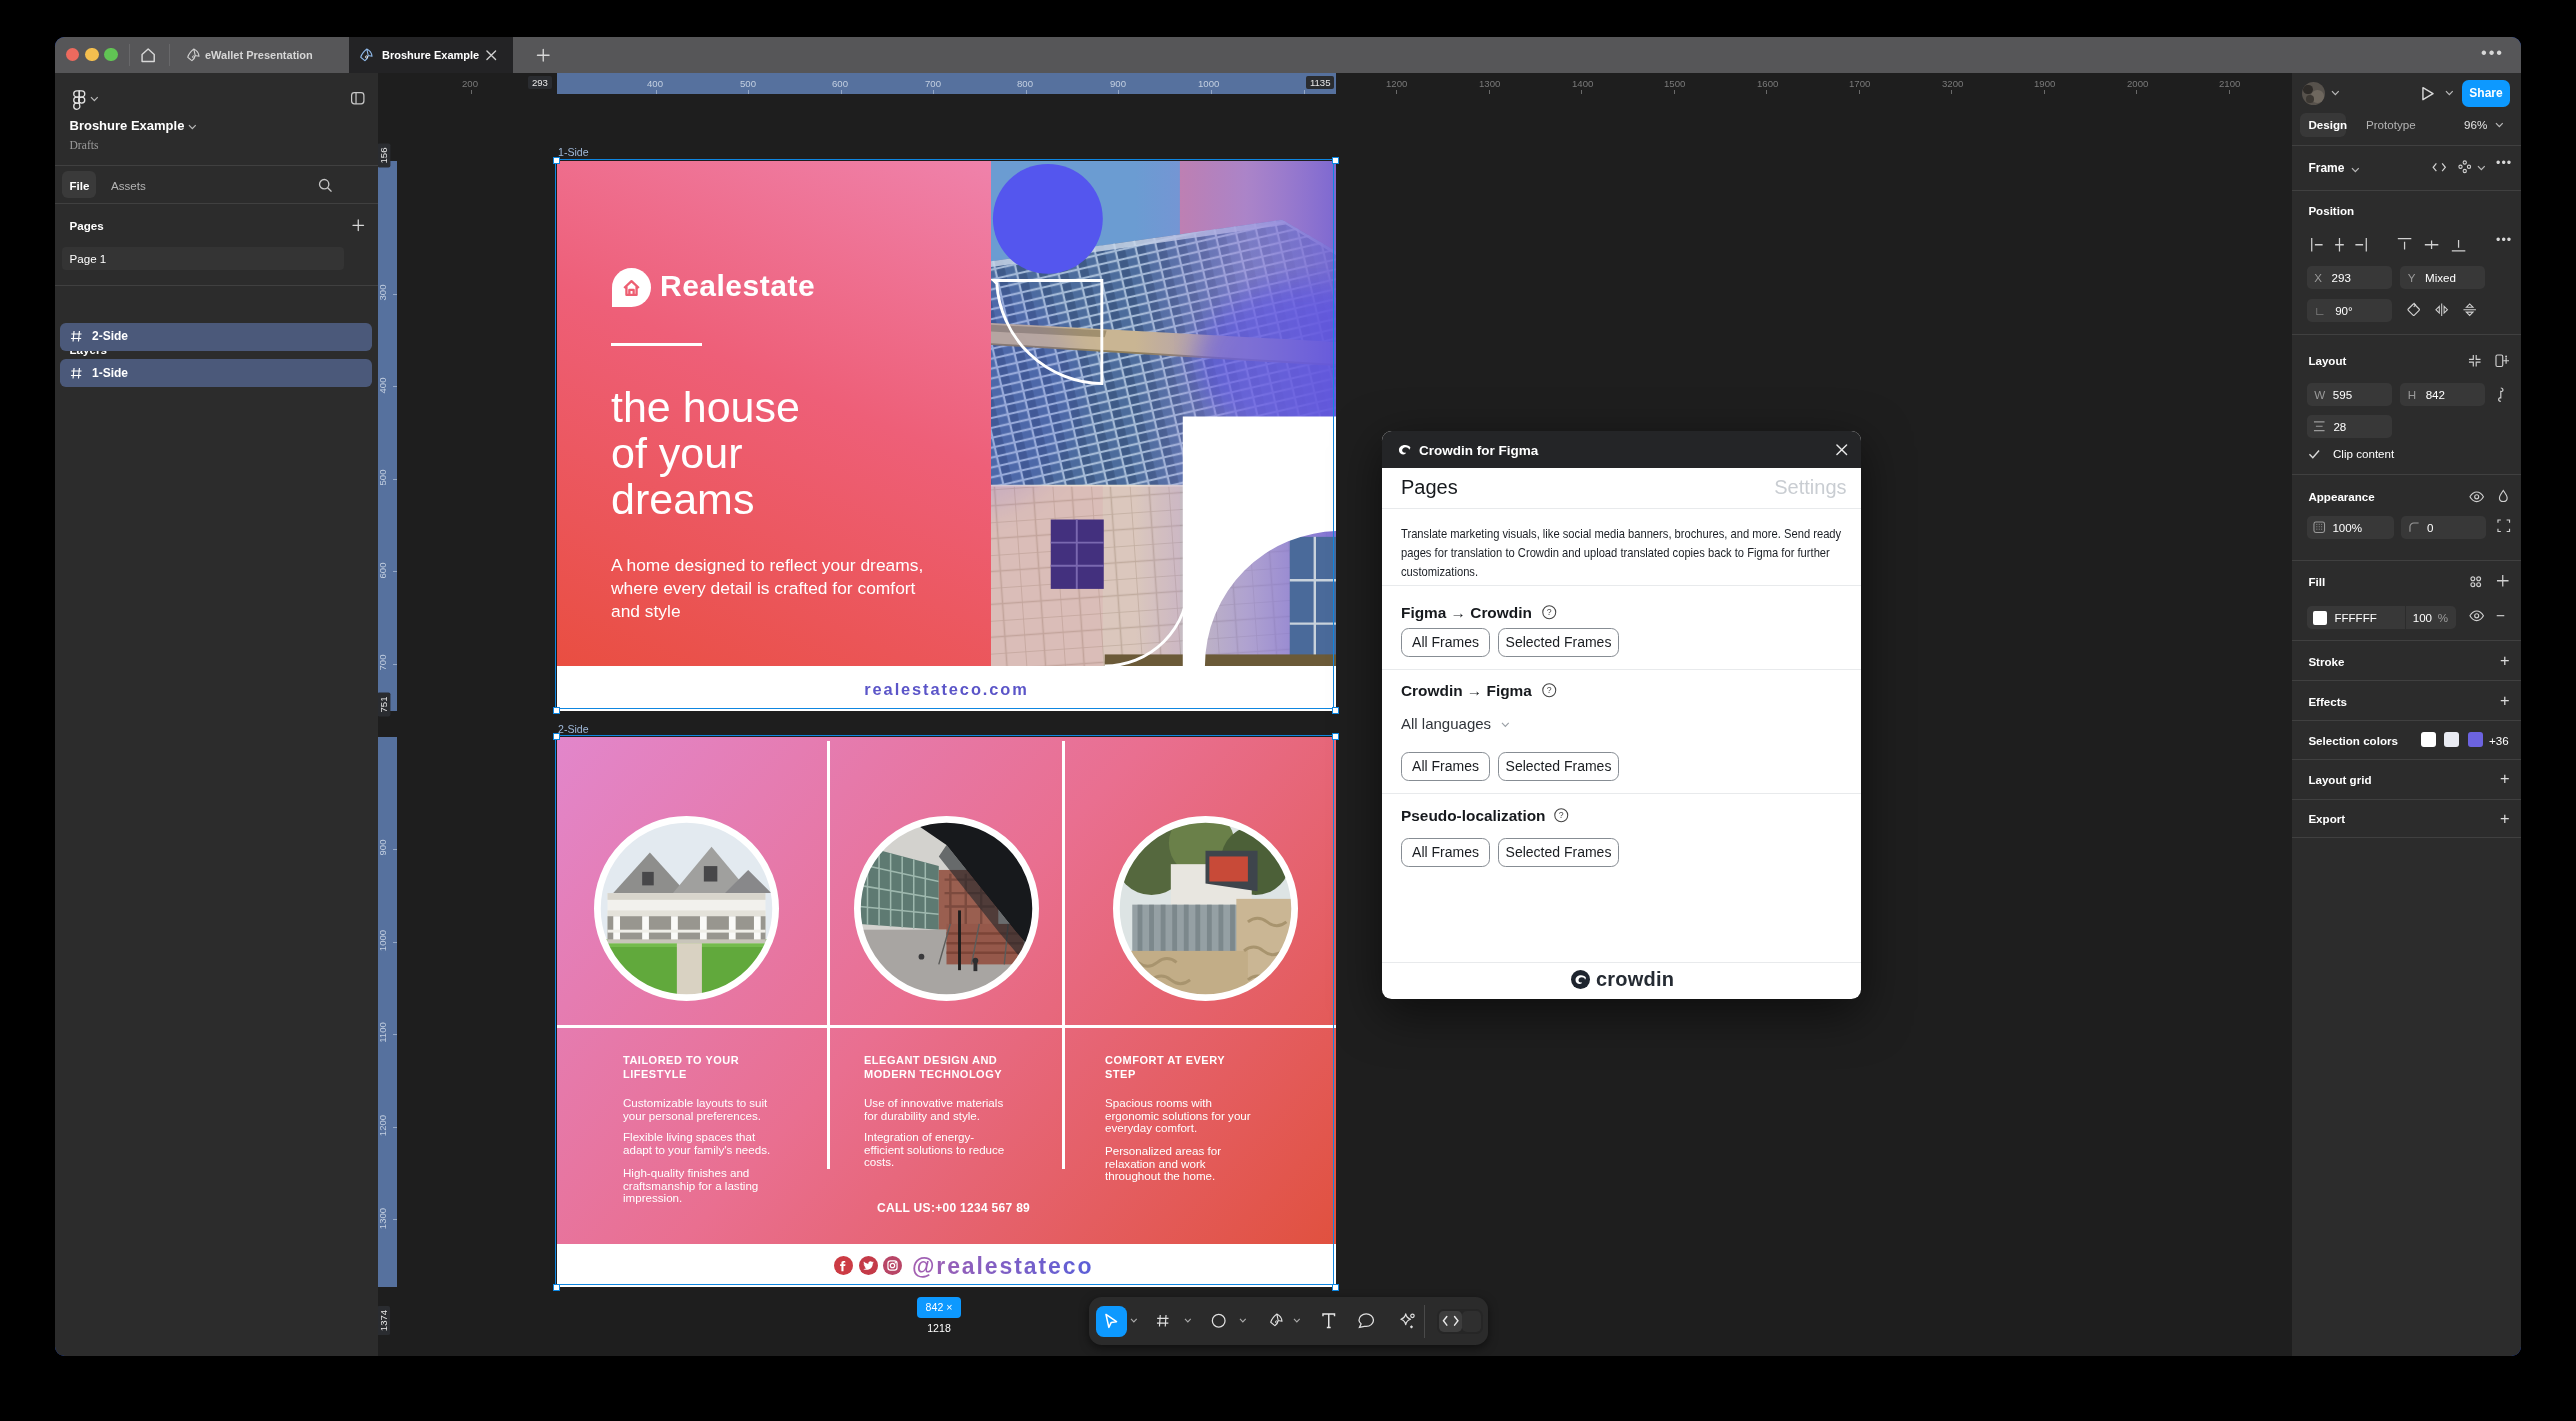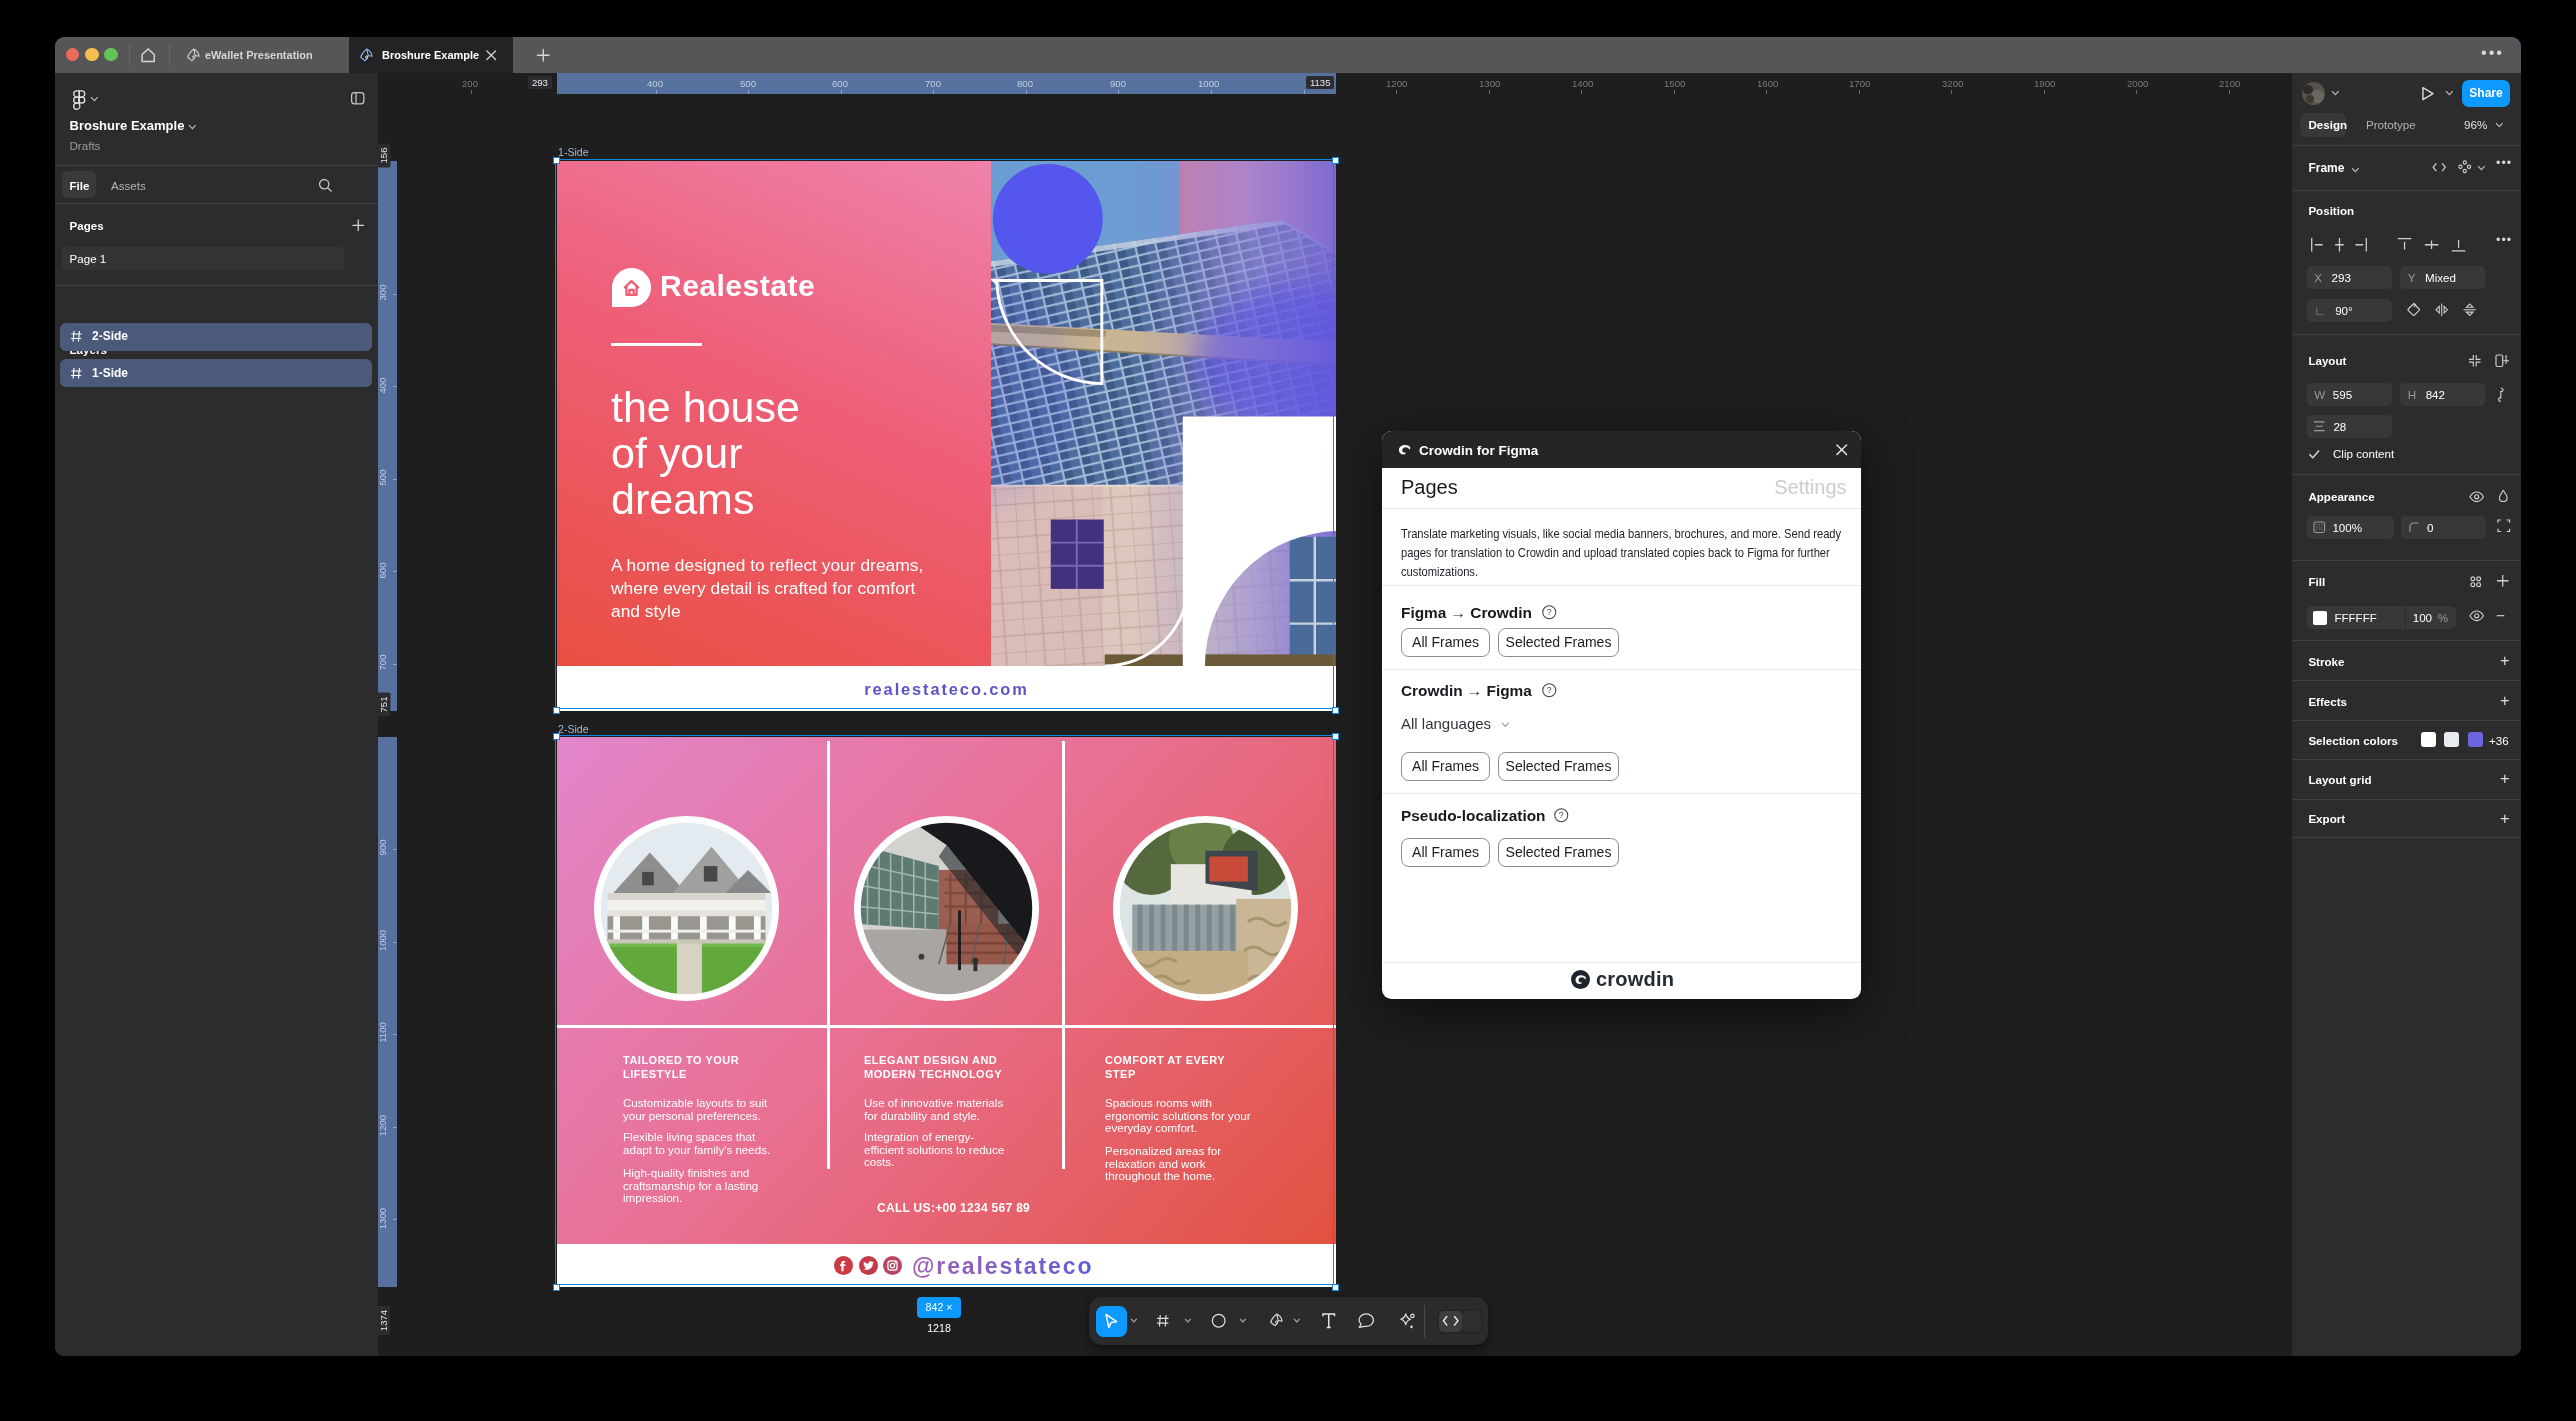--- a/index.html
+++ b/index.html
@@ -85,21 +85,21 @@
         <path d="M1 1.2 L4.5 4.8 L8 1.2" fill="none" stroke="#b8b8b8" stroke-width="1.3"></path>
       </svg>
     <svg class="abs" style="left:296px; top:19px;" width="13.5" height="12.5" viewBox="0 0 22 20">
         <rect x="1" y="1" width="20" height="18" rx="4.5" fill="none" stroke="#c8c8c8" stroke-width="2"></rect>
         <path d="M8.2 1 V19" stroke="#c8c8c8" stroke-width="2"></path>
       </svg>
     <div class="abs" style="left:14.5px; top:45px; color:#fff; font-size:13px; font-weight:700;">Broshure Example</div>
     <svg class="abs" style="left:133px; top:51px;" width="8.7" height="5.8" viewBox="0 0 9 6">
         <path d="M1 1.2 L4.5 4.8 L8 1.2" fill="none" stroke="#b8b8b8" stroke-width="1.3"></path>
       </svg>
-    <div class="abs" style="left:14.5px; top:66px; color:#9c9c9c; font-size:11.6px;">Drafts</div>
+    <div class="abs" style="left:14.5px; top:66px; color:#9c9c9c; font-size:11.6px;font-family:Liberation Serif, serif;">Drafts</div>
     <div class="lp-div" style="top:92px;"></div>
     <div class="abs" style="left:6.7px; top:98px; width:34px; height:27px; background:#3a3a3a; border-radius:5.8px;"></div>
     <div class="abs" style="left:14.5px; top:106px; color:#fff; font-size:11.6px; font-weight:700;">File</div>
     <div class="abs" style="left:56px; top:106px; color:#b4b4b4; font-size:11.6px;">Assets</div>
     <svg class="abs" style="left:263px; top:105px;" width="14.5" height="14.5" viewBox="0 0 15 15">
         <circle cx="6.4" cy="6.4" r="4.8" fill="none" stroke="#c4c4c4" stroke-width="1.4"></circle>
         <path d="M10 10 L13.6 13.6" stroke="#c4c4c4" stroke-width="1.4" stroke-linecap="round"></path>
       </svg>
     <div class="lp-div" style="top:130px;"></div>
     <div class="abs" style="left:14.5px; top:146px; color:#fff; font-size:11.6px; font-weight:700;">Pages</div>

